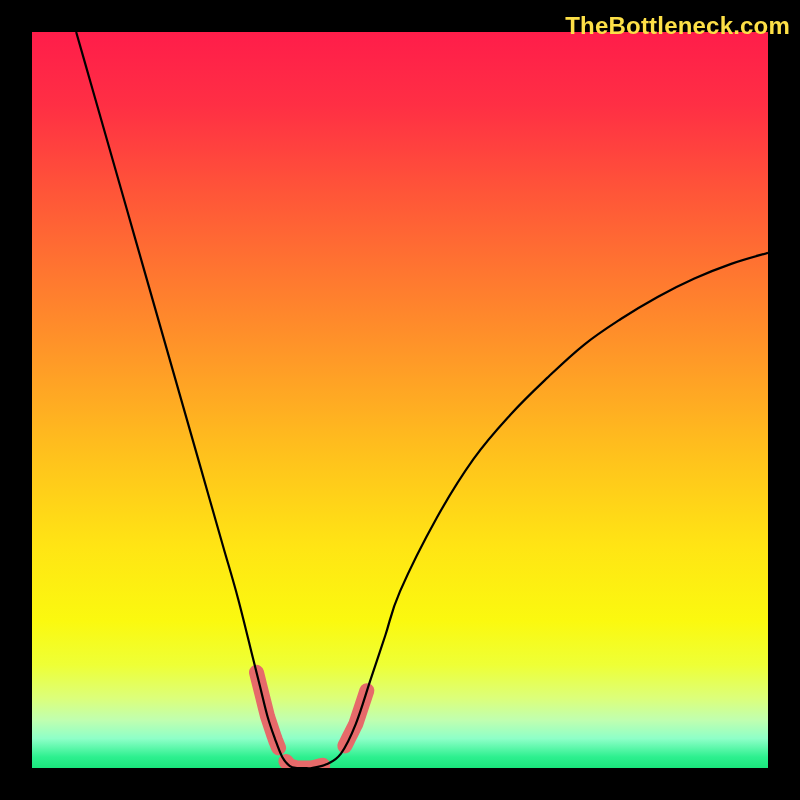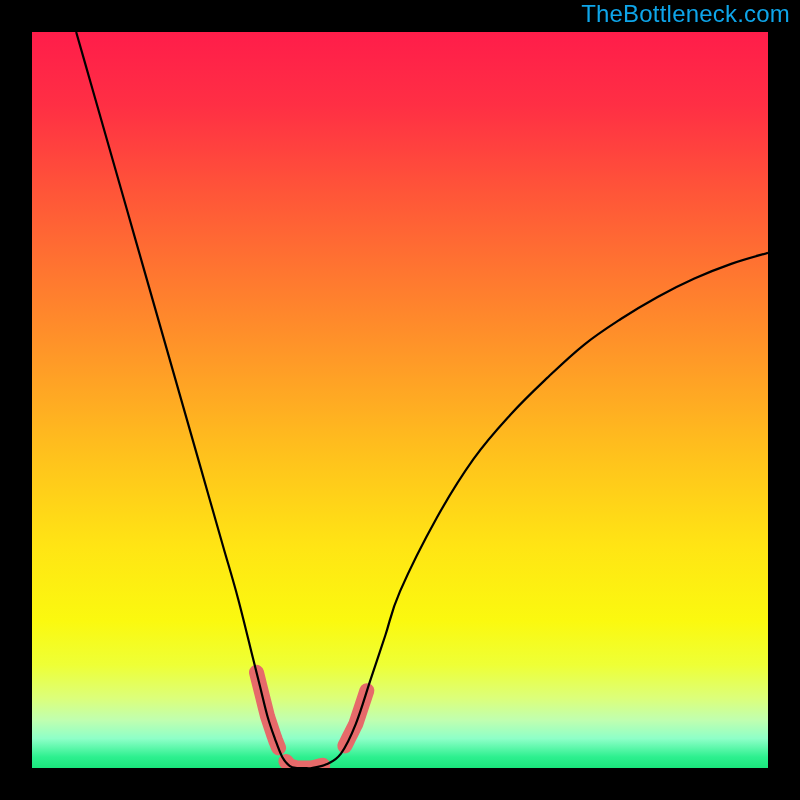--- a/index.html
+++ b/index.html
@@ -22,25 +22,25 @@
   .plot {
     position: absolute;
     top: 32px;
     left: 32px;
     width: 736px;
     height: 736px;
     overflow: hidden;
   }
   .watermark {
     position: absolute;
-    top: 0;
+    top: 12px;
     right: 10px;
-    color: #0ea5e9;
+    color: #fde047;
     font-size: 24px;
-    font-weight: 400;
+    font-weight: 700;
     letter-spacing: 0.2px;
     z-index: 50;
     user-select: none;
   }
   svg {
     display: block;
   }
 </style>
 </head>
 <body>

